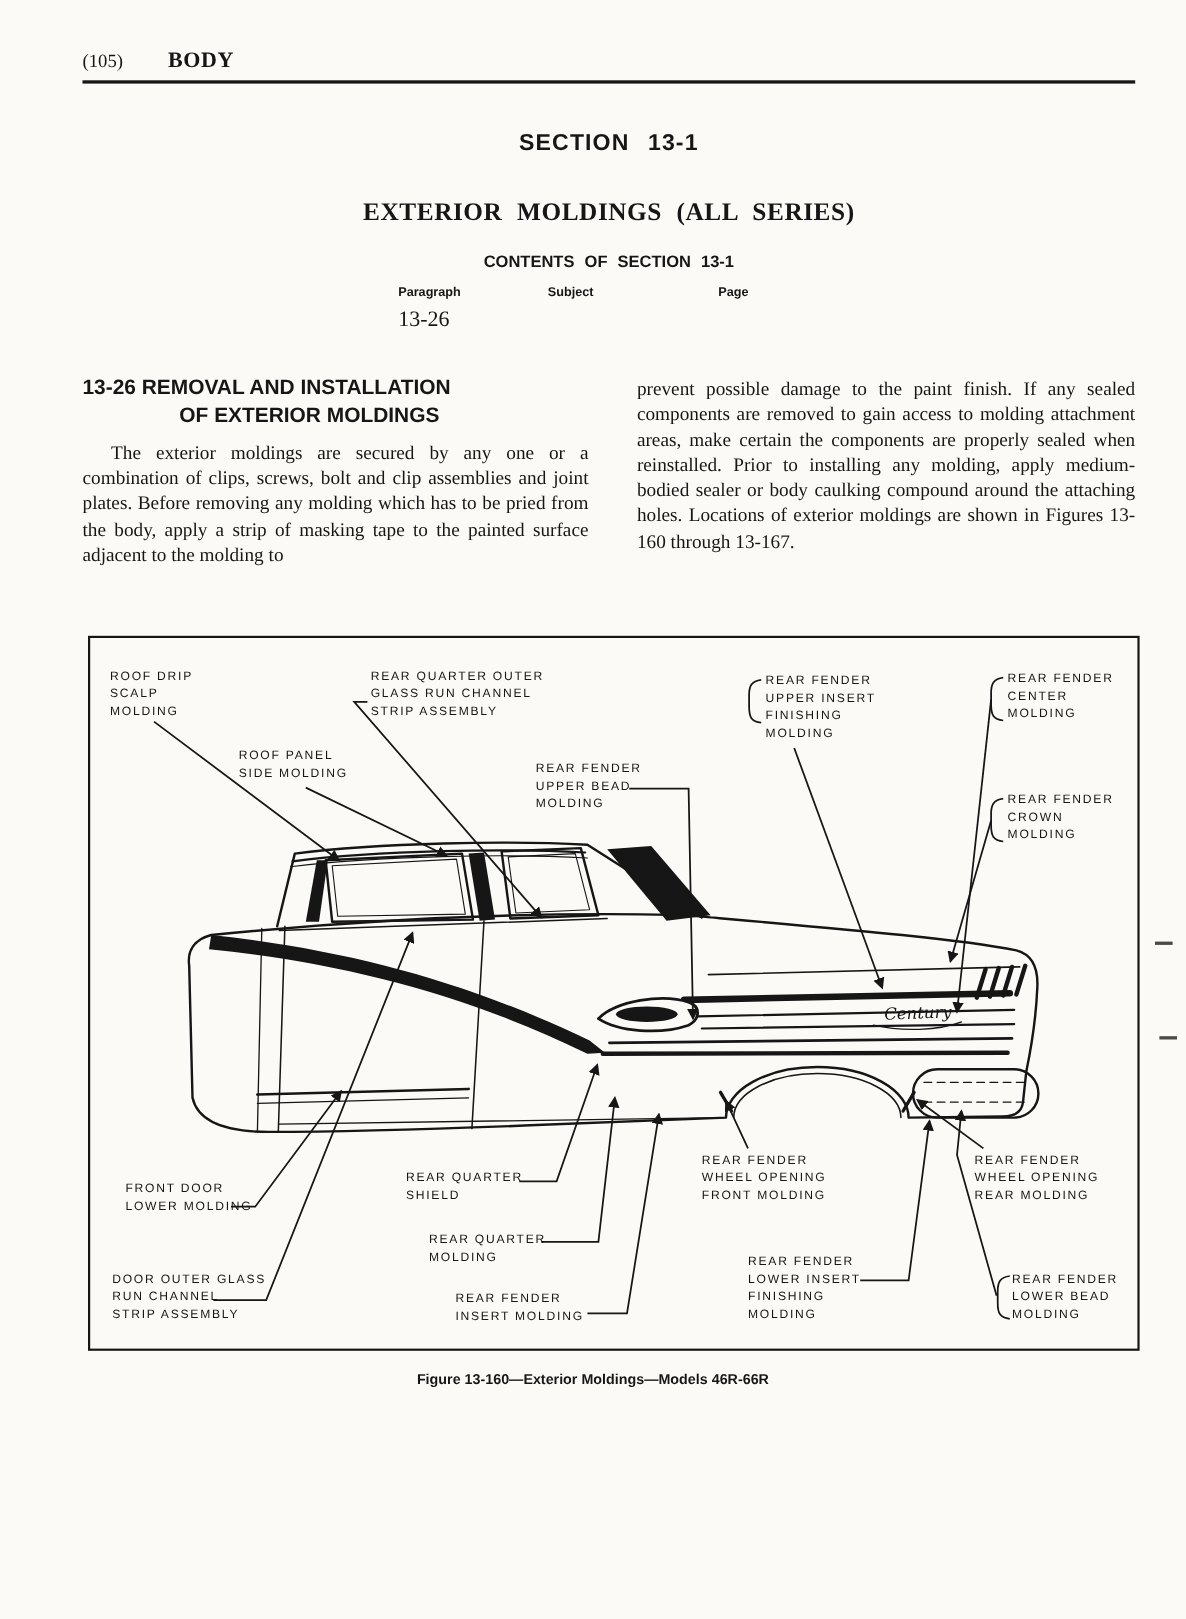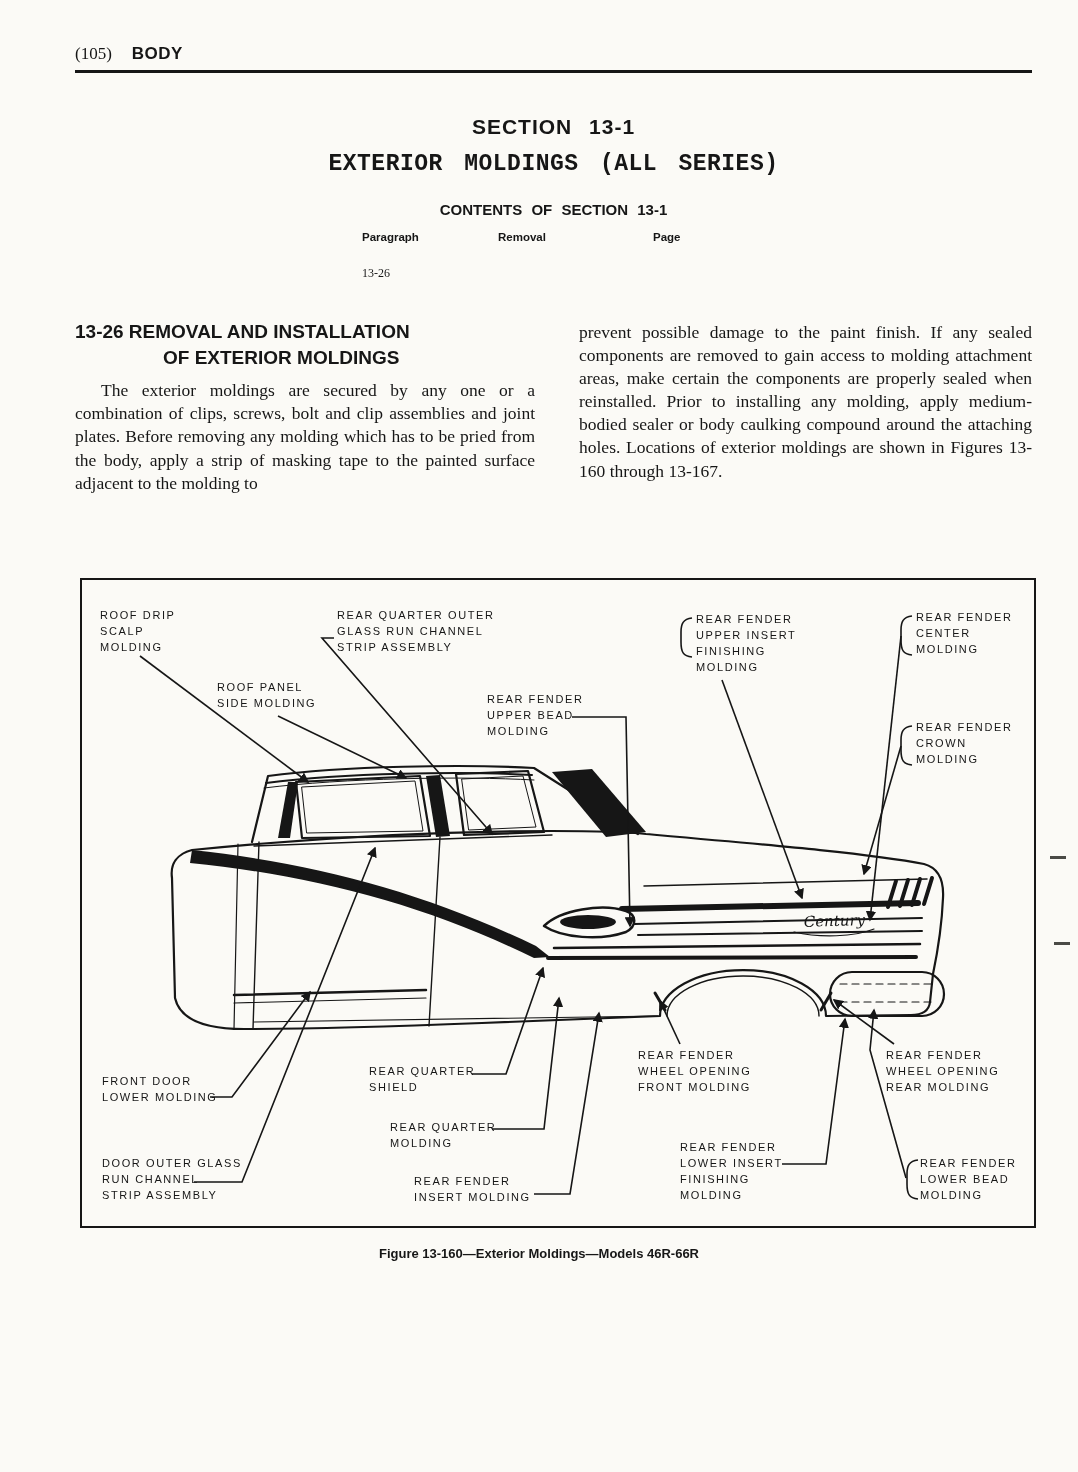--- a/index.html
+++ b/index.html
@@ -6,35 +6,35 @@
   * { margin:0; padding:0; box-sizing:border-box; }
   html,body { background:var(--paper); }
   body { width:1078px; height:1472px; font-family:"Liberation Serif", serif; color:var(--ink); }
   .sheet { position:relative; width:1078px; height:1472px; overflow:hidden; }
 
   .content { position:absolute; left:75px; top:44px; width:957px; }
 
   .page-header { display:flex; justify-content:space-between; align-items:baseline;
                  border-bottom:3px solid var(--ink); padding-bottom:6px; }
   .ph-num  { font-size:17px; }
-  .ph-body { font-family:Liberation Sans, sans-serif; font-weight:bold; font-size:17px; margin-left:16px; letter-spacing:.5px; }
+  .ph-body { font-family:Liberation Serif, serif; font-weight:bold; font-size:20px; margin-left:37px; letter-spacing:.5px; }
   .ph-title{ font-family:"Liberation Sans", sans-serif; font-weight:bold; font-size:19px; letter-spacing:.5px; }
   .ph-page { font-family:"Liberation Sans", sans-serif; font-weight:bold; font-size:23px; margin-left:26px; }
 
   .sec-title { margin-top:42px; text-align:center; font-family:"Liberation Sans", sans-serif;
                font-weight:bold; font-size:21px; word-spacing:10px; letter-spacing:1px; }
-  .sec-sub   { margin-top:12px; text-align:center; font-family:Liberation Mono, monospace;
+  .sec-sub   { margin-top:38px; text-align:center; font-family:Liberation Serif, serif;
                font-weight:bold; font-size:23px; word-spacing:7px; letter-spacing:.5px; }
   .contents-head { margin-top:24px; text-align:center; font-family:"Liberation Sans", sans-serif;
                font-weight:bold; font-size:15px; word-spacing:5px; }
 
   .contents { margin-top:13px; margin-left:287px; }
   .ct-cols { display:flex; font-family:"Liberation Sans", sans-serif; font-weight:bold; font-size:11.5px; }
   .ct-cols .c1 { width:136px; } .ct-cols .c2 { width:155px; }
-  .ct-row { display:flex; margin-top:23px; font-size:12px; }
+  .ct-row { display:flex; margin-top:7px; font-size:20px; }
   .ct-row .r1 { width:64px; }
   .ct-row .line { display:block; line-height:22px; }
   .ct-row .pg { margin-left:8px; }
 
   .columns { margin-top:38px; display:flex; gap:44px; }
   .col-left  { width:460px; }
   .col-right { width:453px; }
   .art-head { font-family:"Liberation Sans", sans-serif; font-weight:bold; font-size:19px; line-height:1.35; }
   .art-head span { display:block; }
   .art-head .l2 { margin-left:88px; }
@@ -65,21 +65,21 @@
       </div>
     </header>
 
     <div class="sec-title">SECTION 13-1</div>
     <div class="sec-sub">EXTERIOR MOLDINGS (ALL SERIES)</div>
     <div class="contents-head">CONTENTS OF SECTION 13-1</div>
 
     <div class="contents">
       <div class="ct-cols">
         <span class="c1">Paragraph</span>
-        <span class="c2">Removal</span>
+        <span class="c2">Subject</span>
         <span class="c3">Page</span>
       </div>
       <div class="ct-row">
         <span class="r1">13-26</span>
       </div>
     </div>
 
     <div class="columns">
       <div class="col col-left">
         <h3 class="art-head">
@@ -195,21 +195,21 @@
 CENTER
 MOLDING</div>
     <div class="fig-label" style="left:135px;top:100px">ROOF PANEL
 SIDE MOLDING</div>
     <div class="fig-label" style="left:405px;top:112px">REAR FENDER
 UPPER BEAD
 MOLDING</div>
     <div class="fig-label" style="left:834px;top:140px">REAR FENDER
 CROWN
 MOLDING</div>
-    <div class="fig-label" style="left:20px;top:494px">FRONT DOOR
+    <div class="fig-label" style="left:32px;top:494px">FRONT DOOR
 LOWER MOLDING</div>
     <div class="fig-label" style="left:287px;top:484px">REAR QUARTER
 SHIELD</div>
     <div class="fig-label" style="left:308px;top:540px">REAR QUARTER
 MOLDING</div>
     <div class="fig-label" style="left:20px;top:576px">DOOR OUTER GLASS
 RUN CHANNEL
 STRIP ASSEMBLY</div>
     <div class="fig-label" style="left:332px;top:594px">REAR FENDER
 INSERT MOLDING</div>

